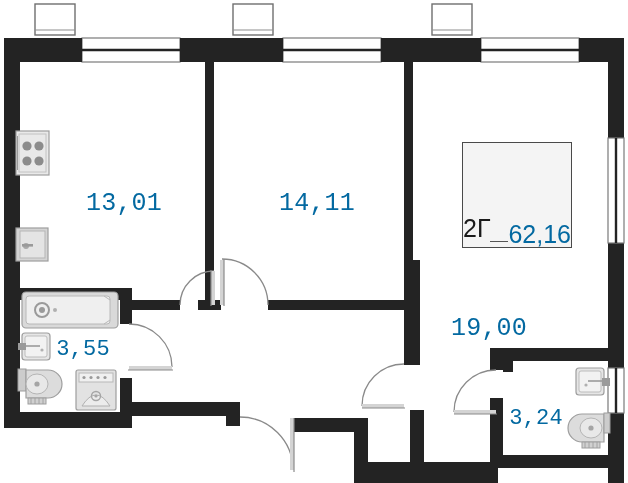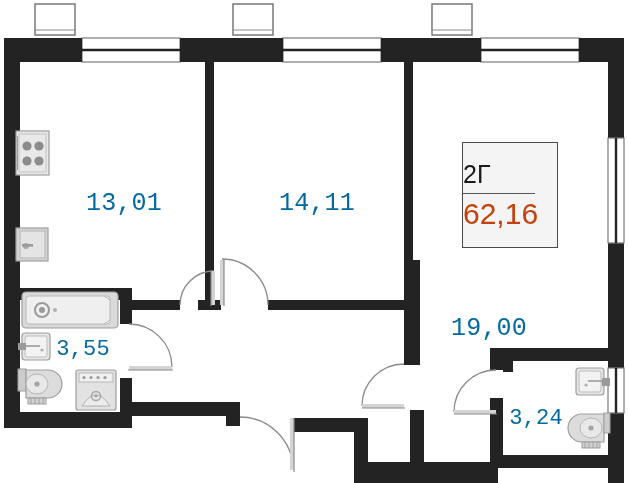--- a/index.html
+++ b/index.html
@@ -35,45 +35,45 @@
     transform: translate(-50%, -50%);
     pointer-events: none;
   }
   .area-label-small {
     font-size: 22px;
   }
   #apartment-badge {
     position: absolute;
     left: 462px;
     top: 142px;
-    width: 96px;
+    width: 110px;
     height: 106px;
     background: #f4f4f4;
     border: 1.4px solid #4a4a4a;
     box-sizing: border-box;
     display: flex;
-    flex-direction: column;
-    align-items: flex-start;
+    flex-direction: row;
+    align-items: flex-end;
     justify-content: center;
   }
   #apartment-badge .badge-type {
     font-size: 25px;
     color: #1a1a1a;
     line-height: 1;
     margin-bottom: 6px;
   }
   #apartment-badge .badge-rule {
     width: 72px;
     height: 0;
     border-top: 1.4px solid #555555;
     margin: 0 0 5px 0;
   }
   #apartment-badge .badge-area {
-    font-size: 30px;
-    color: #c2410c;
+    font-size: 25px;
+    color: #0369a1;
     line-height: 1;
   }
 </style>
 </head>
 <body>
 
 <div id="floorplan-root">
 
   <svg id="floorplan-svg" viewBox="0 0 628 483">
 

